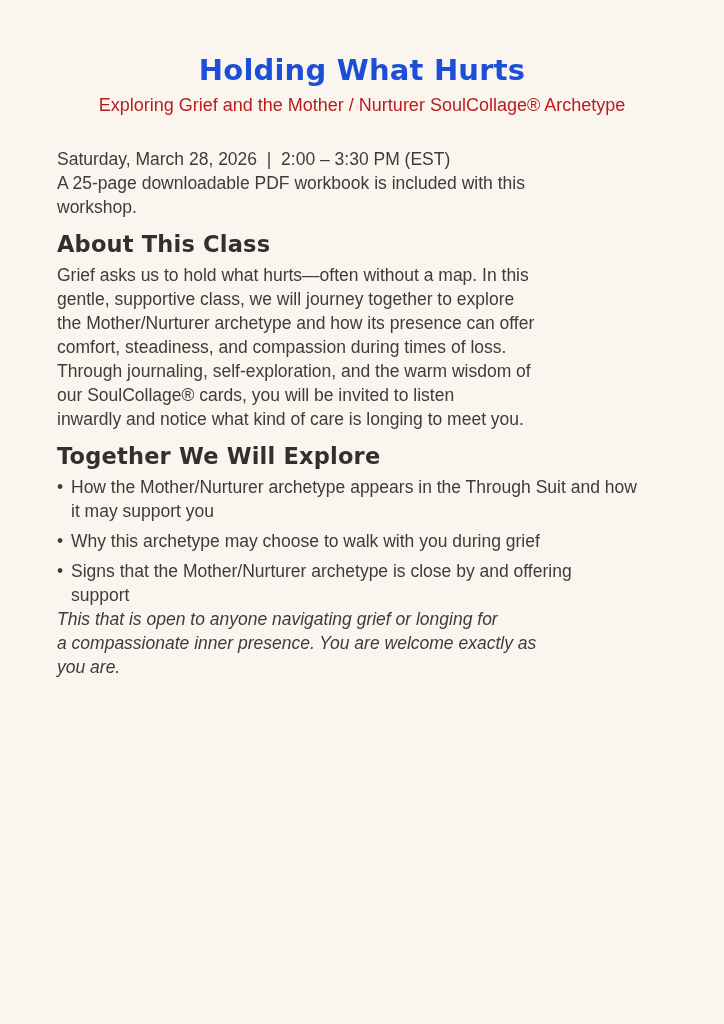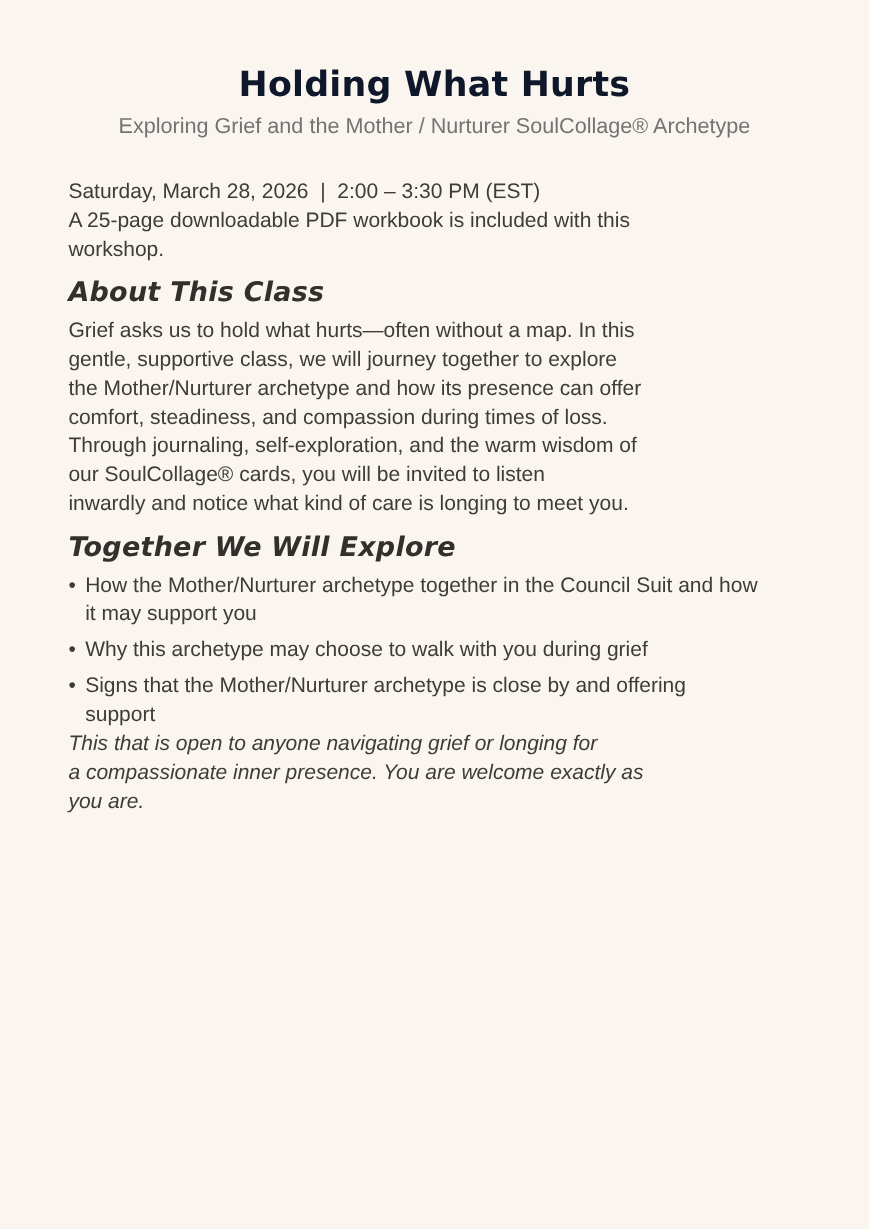--- a/index.html
+++ b/index.html
@@ -21,28 +21,28 @@
   }
   header {
     text-align: center;
   }
   h1 {
     margin: 54px 0 0 0;
     font-family: "DejaVu Sans", "Liberation Sans", sans-serif;
     font-size: 29px;
     line-height: 1.12;
     font-weight: 700;
-    color: #0f172a;
+    color: #1d4ed8;
     letter-spacing: 0.2px;
   }
   .subtitle {
     margin: 9px 0 0 0;
     font-size: 18px;
     line-height: 1.2;
-    color: #737373;
+    color: #b91c1c;
     white-space: pre-wrap;
   }
   .content {
     margin: 30px 12px 0 57px;
     font-size: 17.5px;
     line-height: 24px;
   }
   .content p {
     white-space: pre-wrap;
     margin: 0;
@@ -57,21 +57,20 @@
     margin: 0 0 0 0;
   }
   h2 {
     margin: 13px 0 7px 0;
     font-family: "DejaVu Sans", "Liberation Sans", sans-serif;
     font-size: 22.5px;
     line-height: 24px;
     font-weight: 700;
     color: #332f2c;
     letter-spacing: 0.2px;
-    font-style: italic;
   }
   .body-para {
     margin: 0 0 16px 0;
   }
   .body-para:last-of-type {
     margin-bottom: 0;
   }
   ul.explore-list {
     list-style: none;
     margin: 0;
@@ -121,21 +120,21 @@
 the Mother/Nurturer archetype and how its presence can offer
 comfort, steadiness, and compassion during times of loss.</p>
     <p class="body-para">Through journaling, self-exploration, and the warm wisdom of
 our SoulCollage® cards, you will be invited to listen
 inwardly and notice what kind of care is longing to meet you.</p>
 
     <h2>Together We Will Explore</h2>
     <ul class="explore-list">
       <li>
         <span class="bullet">•</span>
-        <span class="li-text">How the Mother/Nurturer archetype together in the Council Suit and how
+        <span class="li-text">How the Mother/Nurturer archetype appears in the Through Suit and how
 it may support you</span>
       </li>
       <li>
         <span class="bullet">•</span>
         <span class="li-text">Why this archetype may choose to walk with you during grief</span>
       </li>
       <li>
         <span class="bullet">•</span>
         <span class="li-text">Signs that the Mother/Nurturer archetype is close by and offering
 support</span>

